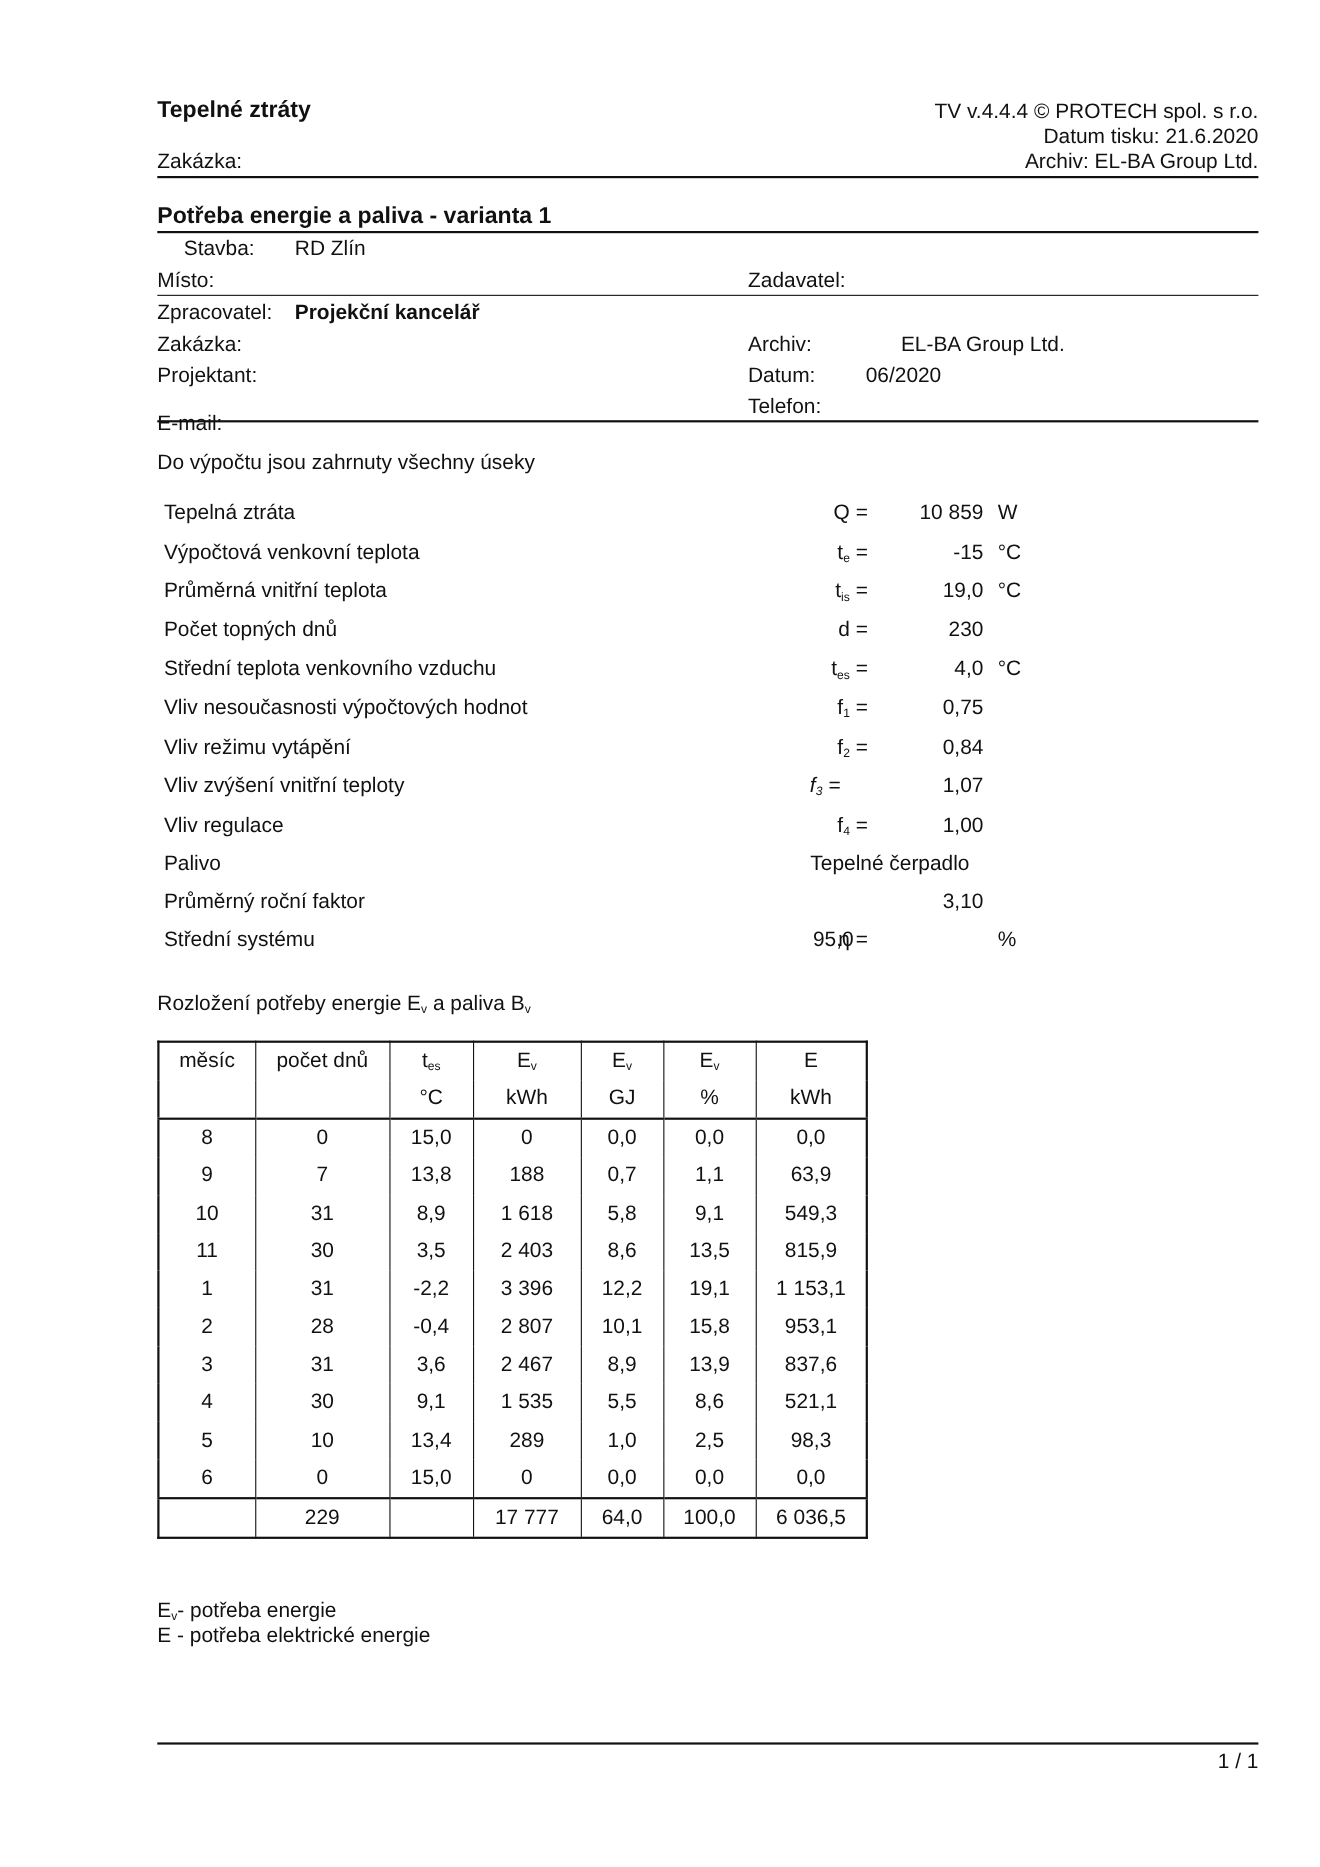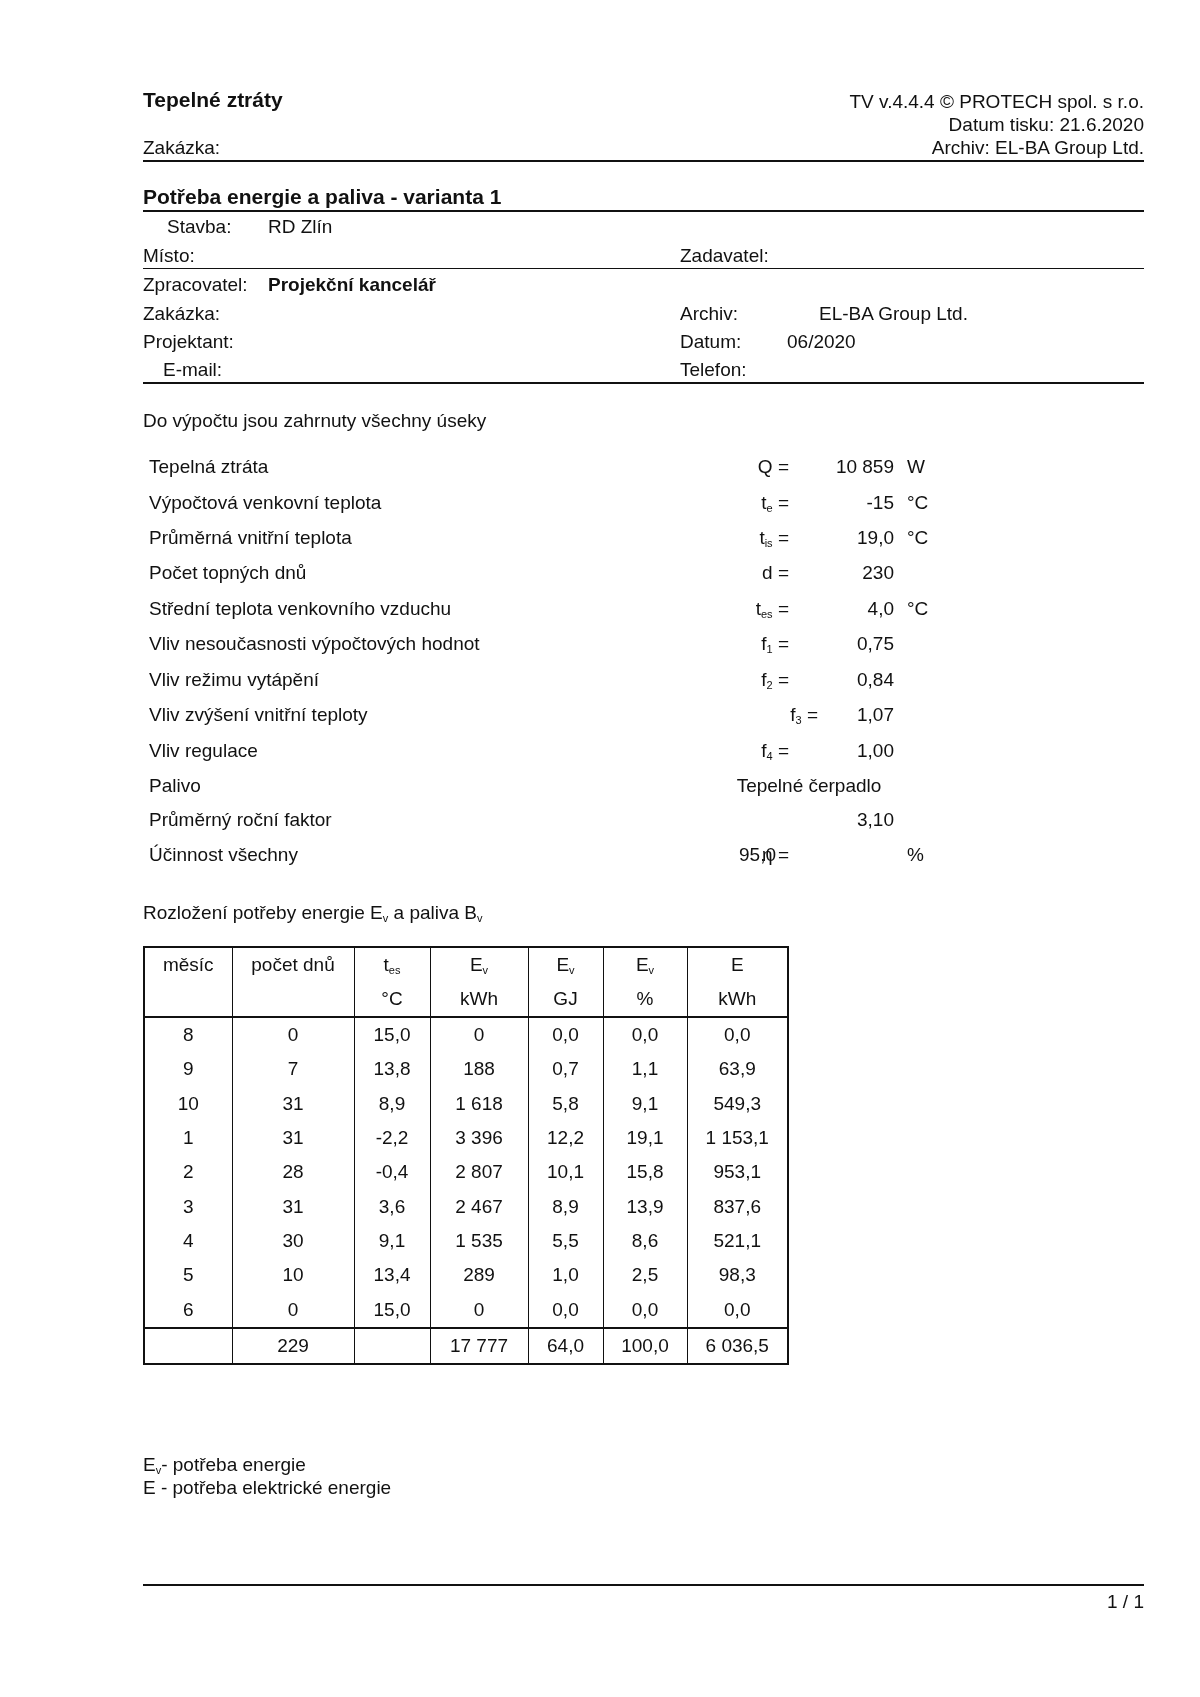--- a/index.html
+++ b/index.html
@@ -64,21 +64,21 @@
 <div class="abs t19 bold" style="left:268px; top:274px;">Projekční kancelář</div>
 
 <div class="abs t19" style="left:143px; top:303px;">Zakázka:</div>
 <div class="abs t19" style="left:680px; top:303px;">Archiv:</div>
 <div class="abs t19" style="left:787px; top:303px;margin-left:32px;">EL-BA Group Ltd.</div>
 
 <div class="abs t19" style="left:143px; top:331px;">Projektant:</div>
 <div class="abs t19" style="left:680px; top:331px;">Datum:</div>
 <div class="abs t19" style="left:787px; top:331px;">06/2020</div>
 
-<div class="abs t19" style="left:143px; top:359px;margin-left:20px;">E-mail:</div>
+<div class="abs t19" style="left:143px; top:375px;">E-mail:</div>
 <div class="abs t19" style="left:680px; top:359px;">Telefon:</div>
 <div class="rule hr-thick" style="top:382px;"></div>
 
 <div class="abs t19" style="left:143px; top:410px;">Do výpočtu jsou zahrnuty všechny úseky</div>
 
 <div id="params">
     <div class="param-row" style="top: 456px;">
       <span class="lbl">Tepelná ztráta</span>
       <span class="sym" style="right:auto; left:540px; width:100px;"><span>Q</span> <span>=</span></span>
       <span style="position:absolute; left:590px; width:155px; text-align:right;">10 859</span>
@@ -112,38 +112,38 @@
       <span class="sym" style="right:auto; left:540px; width:100px;"><span>f</span><sub>1</sub> <span>=</span></span>
       <span style="position:absolute; left:590px; width:155px; text-align:right;">0,75</span>
     </div>
     <div class="param-row" style="top: 669px;">
       <span class="lbl">Vliv režimu vytápění</span>
       <span class="sym" style="right:auto; left:540px; width:100px;"><span>f</span><sub>2</sub> <span>=</span></span>
       <span style="position:absolute; left:590px; width:155px; text-align:right;">0,84</span>
     </div>
     <div class="param-row" style="top: 704px;">
       <span class="lbl">Vliv zvýšení vnitřní teploty</span>
-      <span class="sym" style="right:auto; left:569px; width:100px;"><span>f</span><sub>3</sub> <span>=</span></span>
+      <span class="sym" style="right:auto; left:515px; width:100px;font-style:italic;"><span>f</span><sub>3</sub> <span>=</span></span>
       <span style="position:absolute; left:590px; width:155px; text-align:right;">1,07</span>
     </div>
     <div class="param-row" style="top: 740px;">
       <span class="lbl">Vliv regulace</span>
       <span class="sym" style="right:auto; left:540px; width:100px;"><span>f</span><sub>4</sub> <span>=</span></span>
       <span style="position:absolute; left:590px; width:155px; text-align:right;">1,00</span>
     </div>
     <div class="param-row" style="top: 775px;">
       <span class="lbl">Palivo</span>
       <span class="val-center" style="left:510px; width:300px;">Tepelné čerpadlo</span>
     </div>
     <div class="param-row" style="top: 809px;">
       <span class="lbl">Průměrný roční faktor</span>
       <span style="position:absolute; left:590px; width:155px; text-align:right;">3,10</span>
     </div>
     <div class="param-row" style="top: 844px;">
-      <span class="lbl">Účinnost všechny</span>
+      <span class="lbl">Střední systému</span>
       <span class="sym" style="right:auto; left:540px; width:100px;"><span>η</span> <span>=</span></span>
       <span style="position:absolute; left:590px; width:155px; text-align:left;">95,0</span>
       <span class="unit" style="left:758px;">%</span>
     </div>
   </div>
 
 <div class="abs t19" style="left:143px; top:902px;">
   <span>Rozložení potřeby energie E</span><sub>v</sub><span> a paliva B</span><sub>v</sub>
 </div>
 
@@ -199,20 +199,29 @@
       <tr>
         <td class="c">10</td>
         <td class="c">31</td>
         <td class="r">8,9</td>
         <td class="r">1 618</td>
         <td class="r">5,8</td>
         <td class="r">9,1</td>
         <td class="r">549,3</td>
       </tr>
       <tr>
+        <td class="c">11</td>
+        <td class="c">30</td>
+        <td class="r">3,5</td>
+        <td class="r">2 403</td>
+        <td class="r">8,6</td>
+        <td class="r">13,5</td>
+        <td class="r">815,9</td>
+      </tr>
+      <tr>
         <td class="c">1</td>
         <td class="c">31</td>
         <td class="r">-2,2</td>
         <td class="r">3 396</td>
         <td class="r">12,2</td>
         <td class="r">19,1</td>
         <td class="r">1 153,1</td>
       </tr>
       <tr>
         <td class="c">2</td>

